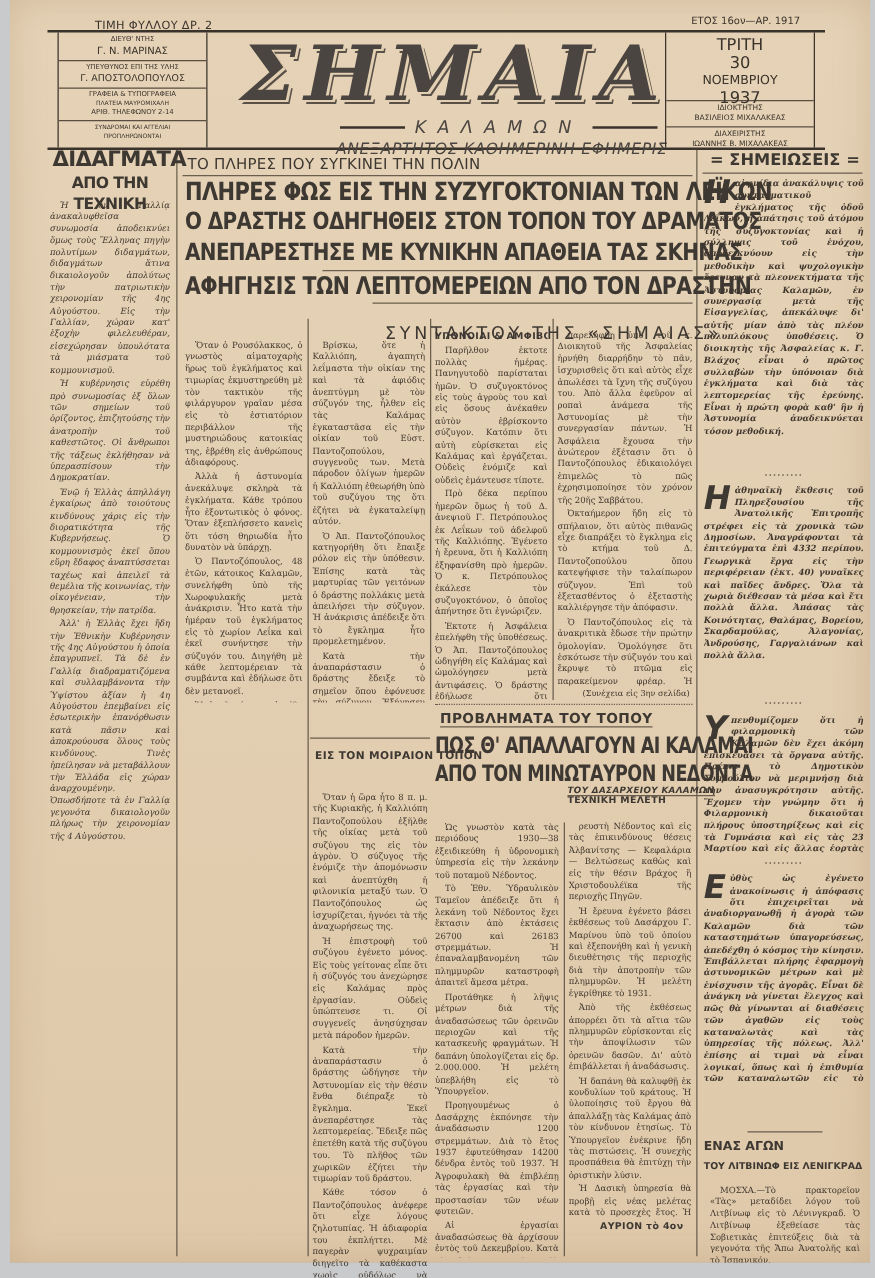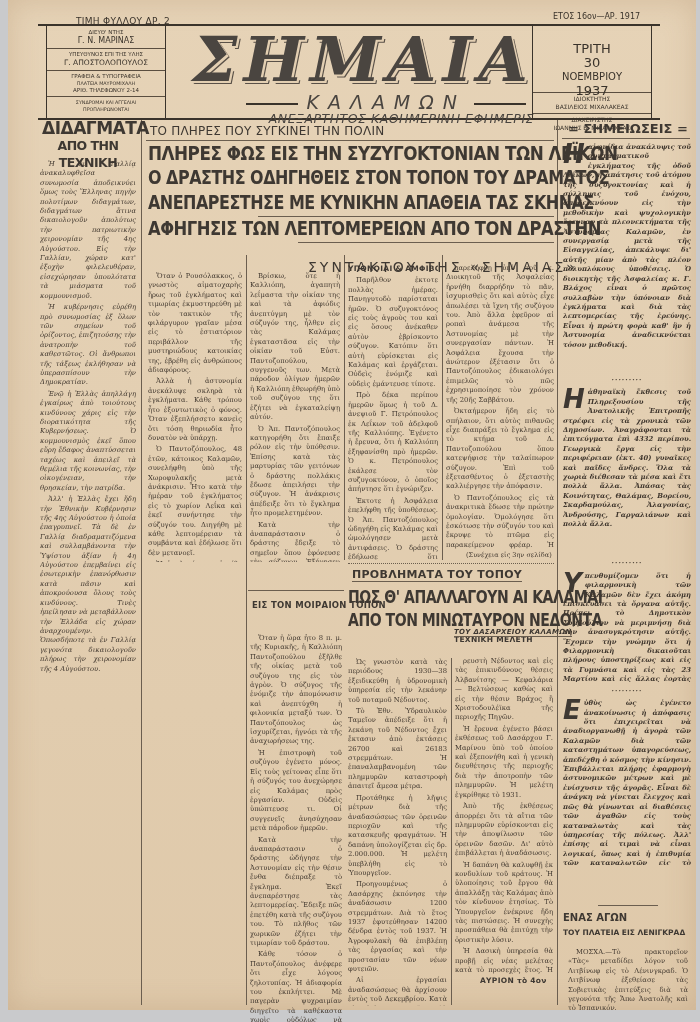--- a/index.html
+++ b/index.html
@@ -10,27 +10,27 @@
         box-shadow:inset 0 0 30px rgba(150,110,70,.25);}
   .abs{position:absolute;}
   .price{left:68px;top:16px;font-size:9px;letter-spacing:.3px;font-family:"DejaVu Sans",sans-serif;}
   .issue{left:545px;top:12px;font-size:8px;font-family:"DejaVu Sans",sans-serif;}
   .masthead{left:30px;top:24px;width:622px;height:92px;border-top:2px solid #3a332b;border-bottom:2px solid #3a332b;}
   .lbox{position:absolute;left:8px;top:0;width:118px;height:92px;border-left:1.5px solid #3a332b;border-right:1.5px solid #3a332b;}
   .lbox div{border-bottom:1px solid #5a4e40;text-align:center;font-family:"DejaVu Sans",sans-serif;}
   .lbox .sm{font-size:5.5px;line-height:7px;}
   .lbox .md{font-size:8px;line-height:10px;}
   .rbox{position:absolute;right:8px;top:0;width:118px;height:92px;border-left:1.5px solid #3a332b;border-right:1.5px solid #3a332b;text-align:center;font-family:"DejaVu Sans",sans-serif;}
-  .rbox .date{font-size:13px;line-height:14px;padding-top:16px;border-bottom:1px solid #5a4e40;height:50px;}
+  .rbox .date{font-size:13px;line-height:14px;padding-top:4px;border-bottom:1px solid #5a4e40;height:50px;}
   .rbox .date .m{font-size:10px;}
   .rbox .own{font-size:6px;line-height:8px;border-bottom:1px solid #5a4e40;padding:2px 0;}
   .title{position:absolute;left:126px;width:370px;top:0;text-align:right;font-style:italic;}
   .title .big{font-family:"DejaVu Serif",serif;font-weight:bold;font-size:64px;letter-spacing:6px;line-height:64px;color:#4a4540;
               text-shadow:2px 2px 0 #e3cfb2,3px 3px 0 #5a5148;margin-top:2px;transform:scaleY(0.95);}
-  .title .sub{font-family:"DejaVu Sans",sans-serif;font-size:19px;letter-spacing:9px;line-height:20px;color:#4a4540;}
+  .title .sub{font-family:"DejaVu Sans",sans-serif;font-size:14px;letter-spacing:9px;line-height:20px;color:#4a4540;}
   .title .sub:before,.title .sub:after{content:"";display:inline-block;width:52px;height:2px;background:#3a332b;vertical-align:middle;margin:0 8px;}
   .title .tag{font-family:"DejaVu Sans",sans-serif;font-size:12.5px;letter-spacing:.5px;line-height:14px;color:#4a4540;}
   .col{position:absolute;font-size:6.8px;line-height:9.4px;text-align:justify;color:#40372e;overflow:hidden;}
   .col p{margin:0 0 2px 0;text-indent:8px;}
   .rule-v{position:absolute;width:1px;background:#6b5e4f;}
   .rule-h{position:absolute;height:1px;background:#6b5e4f;}
   .left-head{left:34px;top:120px;width:92px;text-align:center;font-family:"DejaVu Sans",sans-serif;font-weight:bold;font-size:15px;line-height:17px;color:#3e3832;letter-spacing:-0.5px;}
   .kicker{left:142px;top:124px;font-family:"DejaVu Sans",sans-serif;font-size:12px;letter-spacing:.2px;color:#3e3832;}
   .bigline{left:140px;font-family:"DejaVu Sans",sans-serif;font-weight:bold;font-size:20px;color:#3e3832;white-space:nowrap;letter-spacing:-0.6px;transform:scaleX(0.84);transform-origin:left top;}
   .byline{left:300px;font-family:"DejaVu Sans",sans-serif;font-size:14px;letter-spacing:3px;line-height:15px;color:#3e3832;}
@@ -123,21 +123,21 @@
 
   <div class="col" style="left:140px;top:272px;width:94px;height:290px;">
     <p>Ὅταν ὁ Ρουσόλακκος, ὁ γνωστὸς αἱματοχαρὴς ἥρως τοῦ ἐγκλήματος καὶ τιμωρίας ἐκμυστηρεύθη μὲ τὸν τακτικὸν τῆς φιλάργυρον γραῖαν μέσα εἰς τὸ ἐστιατόριον περιβάλλον τῆς μυστηριώδους κατοικίας της, ἐβρέθη εἰς ἀνθρώπους ἀδιαφόρους.</p>
     <p>Ἀλλὰ ἡ ἀστυνομία ἀνεκάλυψε σκληρὰ τὰ ἐγκλήματα. Κάθε τρόπου ἦτο ἐξοντωτικὸς ὁ φόνος. Ὅταν ἐξεπλήσσετο κανεὶς ὅτι τόση θηριωδία ἦτο δυνατὸν νὰ ὑπάρχῃ.</p>
     <p>Ὁ Παντοζόπουλος, 48 ἐτῶν, κάτοικος Καλαμῶν, συνελήφθη ὑπὸ τῆς Χωροφυλακῆς μετὰ ἀνάκρισιν. Ἦτο κατὰ τὴν ἡμέραν τοῦ ἐγκλήματος εἰς τὸ χωρίον Λεΐκα καὶ ἐκεῖ συνήντησε τὴν σύζυγόν του. Διηγήθη μὲ κάθε λεπτομέρειαν τὰ συμβάντα καὶ ἐδήλωσε ὅτι δὲν μετανοεῖ.</p>
     <p>Ἡ ἀπολογία του ἐκρίθη ἀπὸ τὰς ἀρχὰς ὡς πλήρης ὁμολογία. Ἡ Χωροφυλακὴ ὡδήγησεν αὐτὸν εἰς τὸν τόπον τοῦ ἐγκλήματος ὅπου ἀνεπαρέστησε τὰς σκηνάς. Τὴν 20ὴν Νοεμβρίου ὁ δράστης ἐξῆλθε τῆς οἰκίας του μὲ πρόθεσιν νὰ συναντήσῃ τὴν σύζυγον. Συνηντήθησαν εἰς τὸν δρόμον καὶ ἤρχισαν νὰ φιλονικοῦν. Ἐκεῖ ἐγένετο τὸ κακόν.</p>
 
   </div>
   <div class="col" style="left:242px;top:272px;width:90px;height:290px;">
     <p>Βρίσκω, ὅτε ἡ Καλλιόπη, ἀγαπητὴ λεΐμαστα τὴν οἰκίαν της καὶ τὰ ἀφιόδις ἀνεπτύγμη μὲ τὸν σύζυγόν της, ἦλθεν εἰς τὰς Καλάμας ἐγκαταστᾶσα εἰς τὴν οἰκίαν τοῦ Εὐστ. Παντοζοπούλου, συγγενοῦς των. Μετὰ πάροδον ὀλίγων ἡμερῶν ἡ Καλλιόπη ἐθεωρήθη ὑπὸ τοῦ συζύγου της ὅτι ἐζήτει νὰ ἐγκαταλείψῃ αὐτόν.</p>
-    <p>Ὁ Ἀπ. Παντοζόπουλος κατηγορήθη ὅτι ἔπαιξε ρόλον εἰς τὴν ὑπόθεσιν. Ἐπίσης κατὰ τὰς μαρτυρίας τῶν γειτόνων ὁ δράστης πολλάκις ἔδωσε ἀπειλήσει τὴν σύζυγον. Ἡ ἀνάκρισις ἀπέδειξε ὅτι τὸ ἔγκλημα ἦτο προμελετημένον.</p>
+    <p>Ὁ Ἀπ. Παντοζόπουλος κατηγορήθη ὅτι ἔπαιξε ρόλον εἰς τὴν ὑπόθεσιν. Ἐπίσης κατὰ τὰς μαρτυρίας τῶν γειτόνων ὁ δράστης πολλάκις μετὰ ἀπειλήσει τὴν σύζυγον. Ἡ ἀνάκρισις ἀπέδειξε ὅτι τὸ ἔγκλημα ἦτο προμελετημένον.</p>
     <p>Κατὰ τὴν ἀναπαράστασιν ὁ δράστης ἔδειξε τὸ σημεῖον ὅπου ἐφόνευσε τὴν σύζυγον. Ἐξήγησεν ὅτι εἶχε κρυμμένον μαχαίριον. Τὸ πλῆθος συγκεντρωθὲν παρηκολούθει. Ὁ δράστης διηγεῖτο μὲ ἀπάθειαν ἐκπληκτικήν.</p>
 
   </div>
   <div class="col" style="left:340px;top:264px;width:90px;height:296px;">
     <div class="sub-h" style="font-size:7.5px;text-align:center;margin-bottom:3px;">ΥΠΟΝΟΙΑΙ &amp; ΑΜΦΙΒΟΛΙΑΙ</div>
     <p>Παρῆλθον ἐκτοτε πολλὰς ἡμέρας. Πανηγυτοδὸ παρίσταται ἡμῶν. Ὁ συζυγοκτόνος εἰς τοὺς ἀγροὺς του καὶ εἰς ὅσους ἀνέκαθεν αὐτὸν ἐβρίσκοντο σύζυγον. Κατόπιν ὅτι αὐτὴ εὑρίσκεται εἰς Καλάμας καὶ ἐργάζεται. Οὐδεὶς ἐνόμιζε καὶ οὐδεὶς ἐμάντευσε τίποτε.</p>
     <p>Πρὸ δέκα περίπου ἡμερῶν ὅμως ἡ τοῦ Δ. ἀνεψιοῦ Γ. Πετρόπουλος ἐκ Λεΐκων τοῦ ἀδελφοῦ τῆς Καλλιόπης. Ἐγένετο ἡ ἔρευνα, ὅτι ἡ Καλλιόπη ἐξηφανίσθη πρὸ ἡμερῶν. Ὁ κ. Πετρόπουλος ἐκάλεσε τὸν συζυγοκτόνον, ὁ ὁποῖος ἀπήντησε ὅτι ἐγνώριζεν.</p>
     <p>Ἐκτοτε ἡ Ἀσφάλεια ἐπελήφθη τῆς ὑποθέσεως. Ὁ Ἀπ. Παντοζόπουλος ὡδηγήθη εἰς Καλάμας καὶ ὡμολόγησεν μετὰ ἀντιφάσεις. Ὁ δράστης ἐδήλωσε ὅτι ἀνεπαρέστησε αὐτὴν τὰς ἡμέρας τῆς διαμάχης καὶ ἦλθε εἰς τὴν ἐπαφὴν μετ' αὐτῆς.</p>
 
   </div>
@@ -198,18 +198,18 @@
       <span class="drop">Υ</span><span>πενθυμίζομεν ὅτι ἡ φιλαρμονικὴ τῶν Καλαμῶν δὲν ἔχει ἀκόμη ἐπισκευάσει τὰ ὄργανα αὐτῆς. Πρέπει τὸ Δημοτικὸν Συμβούλιον νὰ μεριμνήσῃ διὰ τὴν ἀνασυγκρότησιν αὐτῆς. Ἔχομεν τὴν γνώμην ὅτι ἡ Φιλαρμονικὴ δικαιοῦται πλήρους ὑποστηρίξεως καὶ εἰς τὰ Γυμνάσια καὶ εἰς τὰς 23 Μαρτίου καὶ εἰς ἄλλας ἑορτὰς τῆς πόλεως. Νὰ μὴ εὑρεθῇ ὅμως ἡ Πόλις ἀδιάφορος.</span>
     </div>
     <div class="sep">·········</div>
     <div style="height:180px;overflow:hidden;">
       <span class="drop">Ε</span><span>ὐθὺς ὡς ἐγένετο ἀνακοίνωσις ἡ ἀπόφασις ὅτι ἐπιχειρεῖται νὰ ἀναδιοργανωθῇ ἡ ἀγορὰ τῶν Καλαμῶν διὰ τῶν καταστημάτων ὑπαγορεύσεως, ἀπεδέχθη ὁ κόσμος τὴν κίνησιν. Ἐπιβάλλεται πλήρης ἐφαρμογὴ ἀστυνομικῶν μέτρων καὶ μὲ ἐνίσχυσιν τῆς ἀγορᾶς. Εἶναι δὲ ἀνάγκη νὰ γίνεται ἔλεγχος καὶ πῶς θὰ γίνωνται αἱ διαθέσεις τῶν ἀγαθῶν εἰς τοὺς καταναλωτὰς καὶ τὰς ὑπηρεσίας τῆς πόλεως. Ἀλλ' ἐπίσης αἱ τιμαὶ νὰ εἶναι λογικαί, ὅπως καὶ ἡ ἐπιθυμία τῶν καταναλωτῶν εἰς τὸ κέντρον τῆς πόλεως καὶ εἰς τὰς ἀγορὰς τῆς Νέδοντος.</span>
     </div>
   </div>
 
   <div class="rule-h" style="left:590px;top:905px;width:60px;"></div>
   <div class="abs box-h" style="left:555px;top:912px;width:128px;font-size:10px;">ΕΝΑΣ ΑΓΩΝ</div>
-  <div class="abs box-h" style="left:555px;top:928px;width:128px;font-size:7.5px;">ΤΟΥ ΠΛΑΤΕΙΑ ΕΙΣ ΛΕΝΙΓΚΡΑΔ</div>
+  <div class="abs box-h" style="left:555px;top:928px;width:128px;font-size:7.5px;">ΤΟΥ ΛΙΤΒΙΝΩΦ ΕΙΣ ΛΕΝΙΓΚΡΑΔ</div>
   <div class="col" style="left:560px;top:948px;width:120px;height:62px;">
     <p>ΜΟΣΧΑ.—Τὸ πρακτορεῖον «Τὰς» μεταδίδει λόγον τοῦ Λιτβίνωφ εἰς τὸ Λένινγκραδ. Ὁ Λιτβίνωφ ἐξεθείασε τὰς Σοβιετικὰς ἐπιτεύξεις διὰ τὰ γεγονότα τῆς Ἄπω Ἀνατολῆς καὶ τὸ Ἰσπανικόν.</p>
   </div>
 
 </div>
 
 </body></html>

